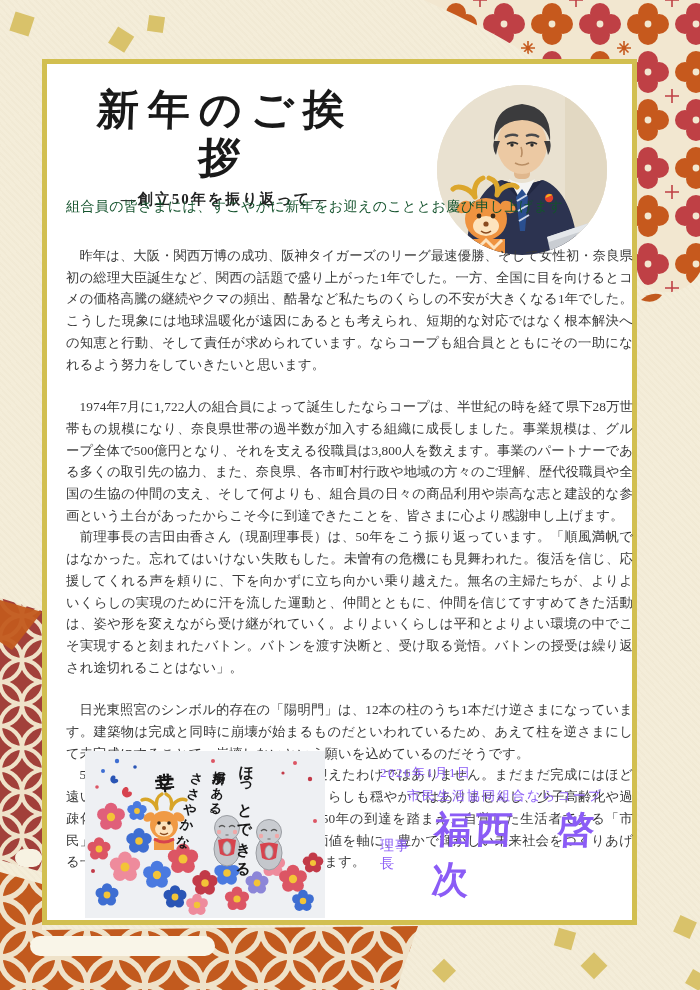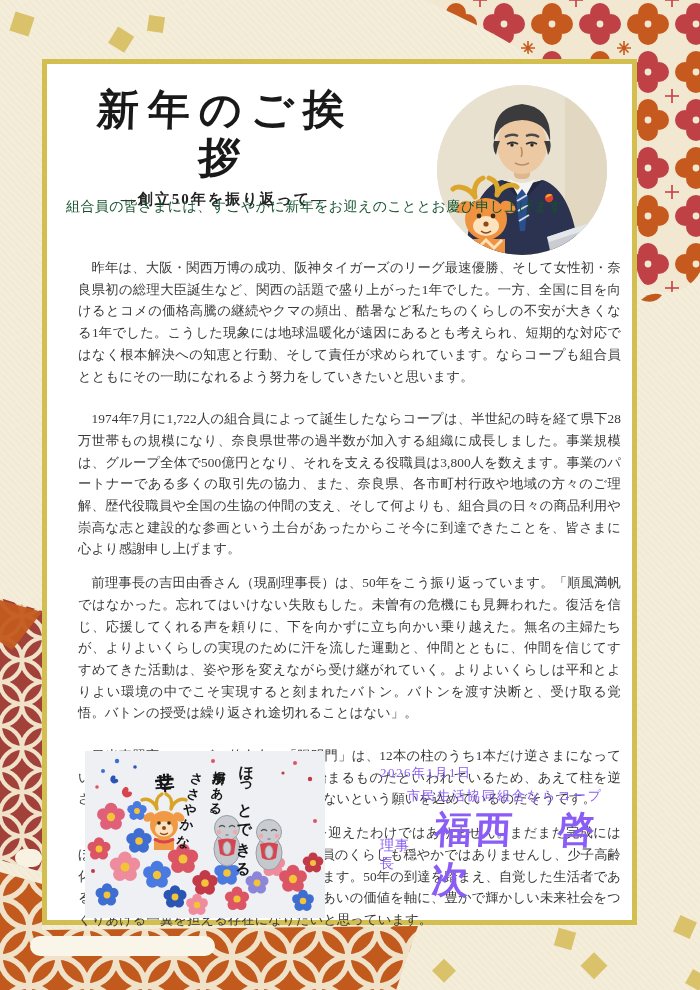--- a/index.html
+++ b/index.html
@@ -10,21 +10,21 @@
   .card{position:absolute;left:42px;top:59px;width:595px;height:866px;background:#fff;
         border:5px solid #d2bf50;box-sizing:border-box;z-index:2;}
   .title-wrap{position:absolute;left:35px;top:22px;width:285px;text-align:center;}
   .main-title{margin:0;font-size:42px;font-weight:700;letter-spacing:9px;color:#191919;
         line-height:1.15;transform:skewX(-2deg);}
   .subtitle{margin-top:7px;font-size:15px;font-weight:700;letter-spacing:2px;color:#222;}
   .greeting{position:absolute;left:19px;top:128px;font-size:14px;color:#14532d;line-height:29px;letter-spacing:.4px;}
   .photo{position:absolute;left:390px;top:21px;width:170px;height:170px;border-radius:50%;
         overflow:hidden;background:#e9e1d0;}
   .bodytext{position:absolute;left:19px;top:181px;width:567px;}
-  .para{margin:12px;font-size:13.3px;line-height:21.7px;color:#3a3a3a;text-align:justify;letter-spacing:.1px;}
+  .para{margin:0;font-size:13.3px;line-height:21.7px;color:#3a3a3a;text-align:justify;letter-spacing:.1px;}
   .para.gap-before{margin-top:21px;}
   .painting{position:absolute;left:38px;top:687px;width:240px;height:167px;background:#eef0f3;}
   .painting svg{position:absolute;left:0;top:0;}
   .vcol{position:absolute;writing-mode:vertical-rl;font-weight:700;color:#161616;line-height:1;}
   .vcol.c1{left:152px;top:4px;font-size:15px;letter-spacing:2px;transform:rotate(2deg);}
   .vcol.c2{left:126px;top:10px;font-size:12.5px;letter-spacing:1px;transform:rotate(6deg);}
   .vcol.c3{left:100px;top:12px;font-size:13px;letter-spacing:1px;transform:rotate(12deg);}
   .vcol.c4{left:70px;top:6px;font-size:19px;letter-spacing:3px;transform:rotate(-4deg);}
   .signoff{position:absolute;left:333px;top:700px;width:250px;color:#8b5cf6;}
   .date{font-size:13px;letter-spacing:1.5px;}

